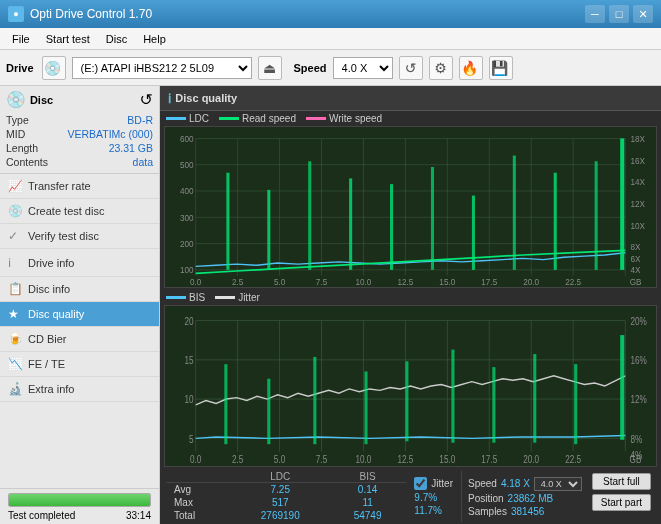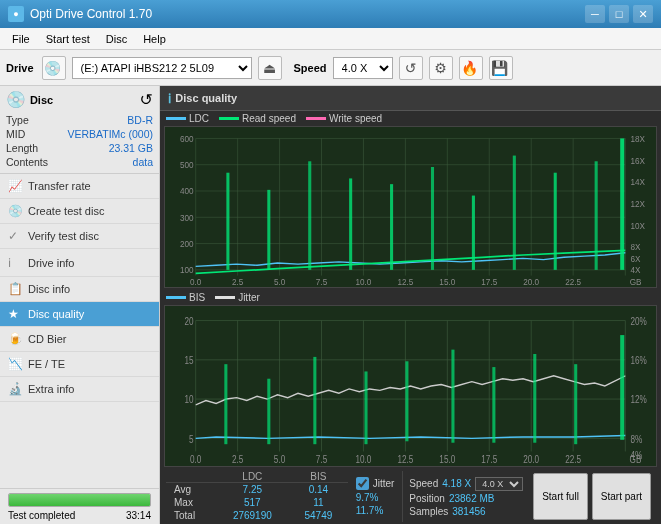--- a/index.html
+++ b/index.html
@@ -212,21 +212,21 @@
     }
     .stats-table td {
       text-align: center;
       padding: 1px 8px;
       color: #4fc3f7;
     }
     .stats-table td.label { color: #ccc; text-align: left; }
     
     .jitter-checkbox { accent-color: #4a9fd4; }
     
-    .btn-group { display: flex; flex-direction: row; gap: 4px; padding: 2px 4px; }
+    .btn-group { display: flex; flex-direction: column; gap: 4px; padding: 2px 4px; }
     .action-btn {
       background: #e0e0e0;
       border: 1px solid #999;
       border-radius: 2px;
       padding: 2px 8px;
       font-size: 10px;
       cursor: pointer;
       white-space: nowrap;
     }
 

